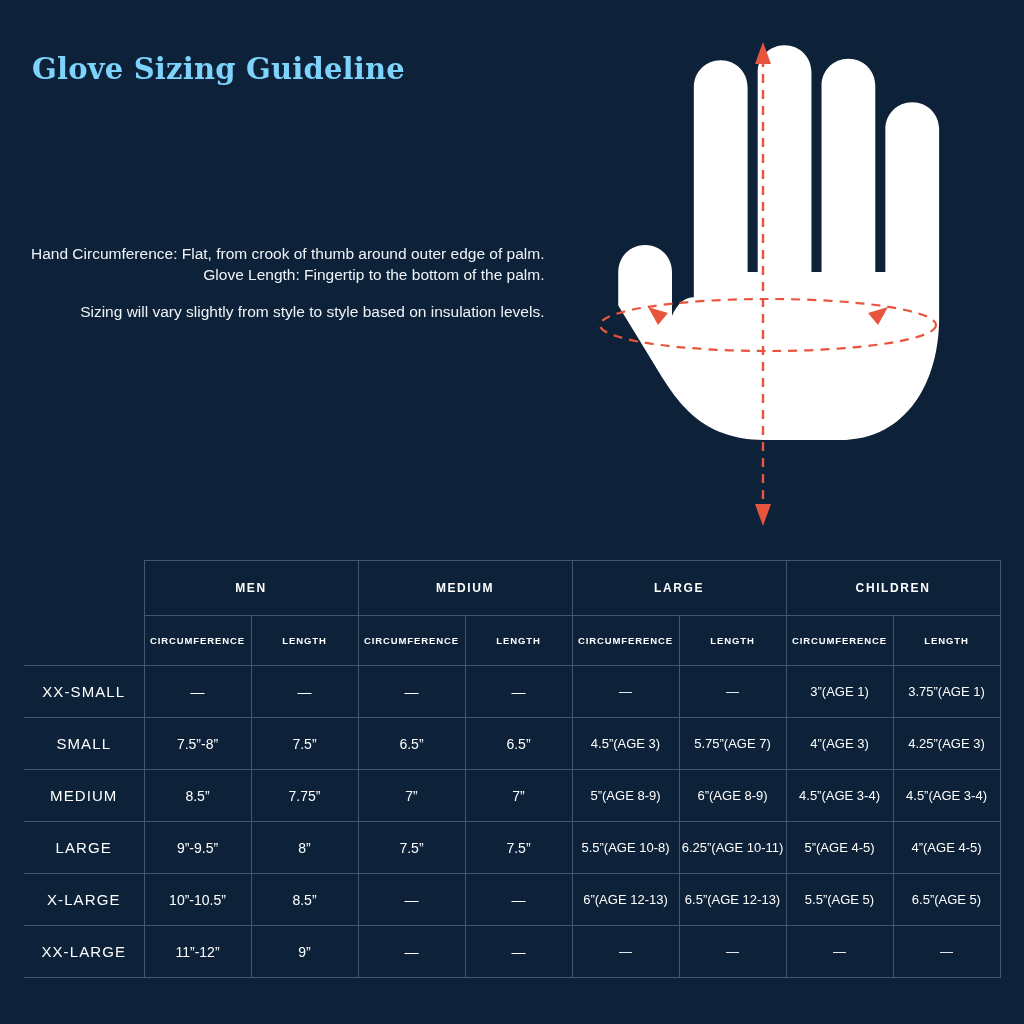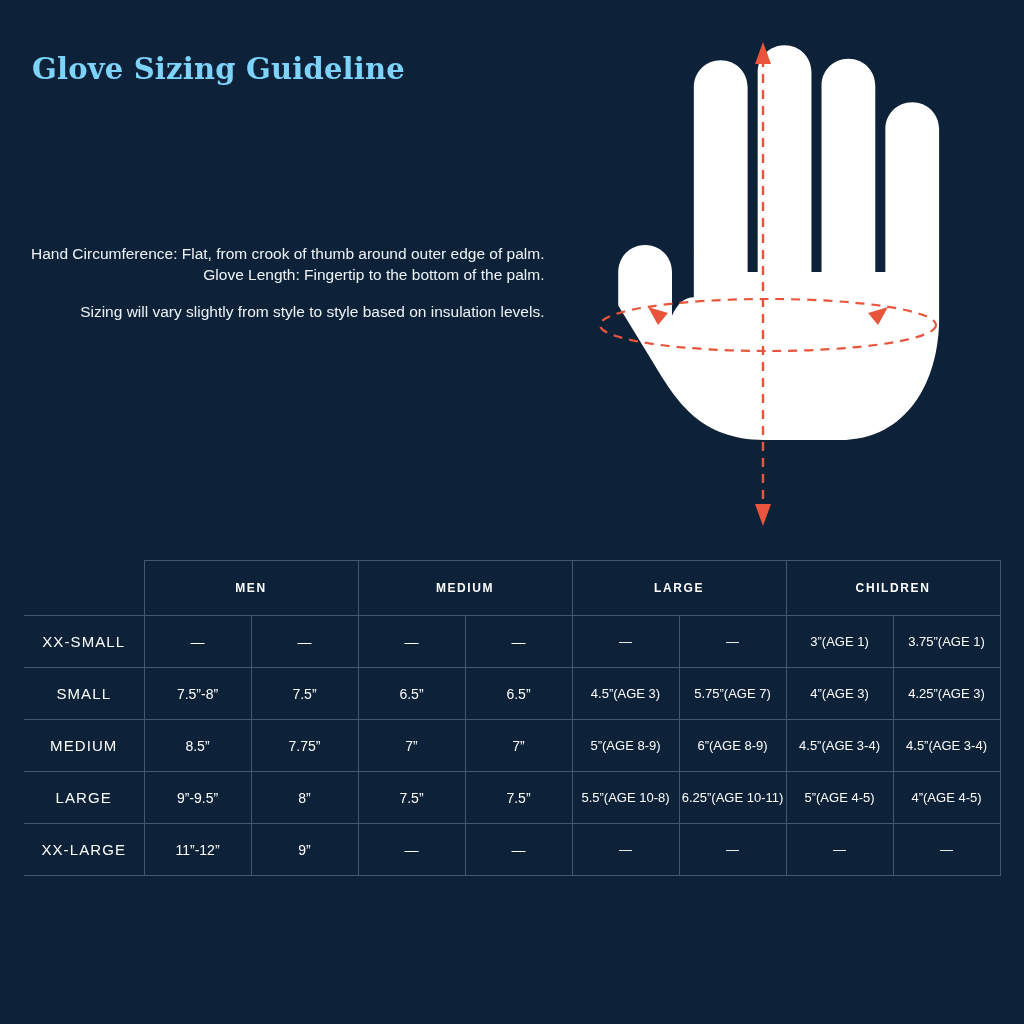--- a/index.html
+++ b/index.html
@@ -189,20 +189,31 @@
           <col class="col-data">
       </colgroup>
       <thead>
         <tr class="group-row">
           <th class="blank-cell"></th>
           <th colspan="2">MEN</th>
           <th colspan="2">MEDIUM</th>
           <th colspan="2">LARGE</th>
           <th colspan="2">CHILDREN</th>
         </tr>
+        <tr class="sub-row">
+          <th class="corner-cell"></th>
+          <th>CIRCUMFERENCE</th>
+          <th>LENGTH</th>
+          <th>CIRCUMFERENCE</th>
+          <th>LENGTH</th>
+          <th>CIRCUMFERENCE</th>
+          <th>LENGTH</th>
+          <th>CIRCUMFERENCE</th>
+          <th>LENGTH</th>
+        </tr>
       </thead>
       <tbody>
         <tr>
           <td class="row-label">XX-SMALL</td>
           <td>—</td>
           <td>—</td>
           <td>—</td>
           <td>—</td>
           <td class="small-val">—</td>
           <td class="small-val">—</td>
@@ -236,20 +247,31 @@
           <td>9”-9.5”</td>
           <td>8”</td>
           <td>7.5”</td>
           <td>7.5”</td>
           <td class="small-val">5.5”(AGE 10-8)</td>
           <td class="small-val">6.25”(AGE 10-11)</td>
           <td class="small-val">5”(AGE 4-5)</td>
           <td class="small-val">4”(AGE 4-5)</td>
         </tr>
         <tr>
+          <td class="row-label">X-LARGE</td>
+          <td>10”-10.5”</td>
+          <td>8.5”</td>
+          <td>—</td>
+          <td>—</td>
+          <td class="small-val">6”(AGE 12-13)</td>
+          <td class="small-val">6.5”(AGE 12-13)</td>
+          <td class="small-val">5.5”(AGE 5)</td>
+          <td class="small-val">6.5”(AGE 5)</td>
+        </tr>
+        <tr>
           <td class="row-label">XX-LARGE</td>
           <td>11”-12”</td>
           <td>9”</td>
           <td>—</td>
           <td>—</td>
           <td class="small-val">—</td>
           <td class="small-val">—</td>
           <td class="small-val">—</td>
           <td class="small-val">—</td>
         </tr>

